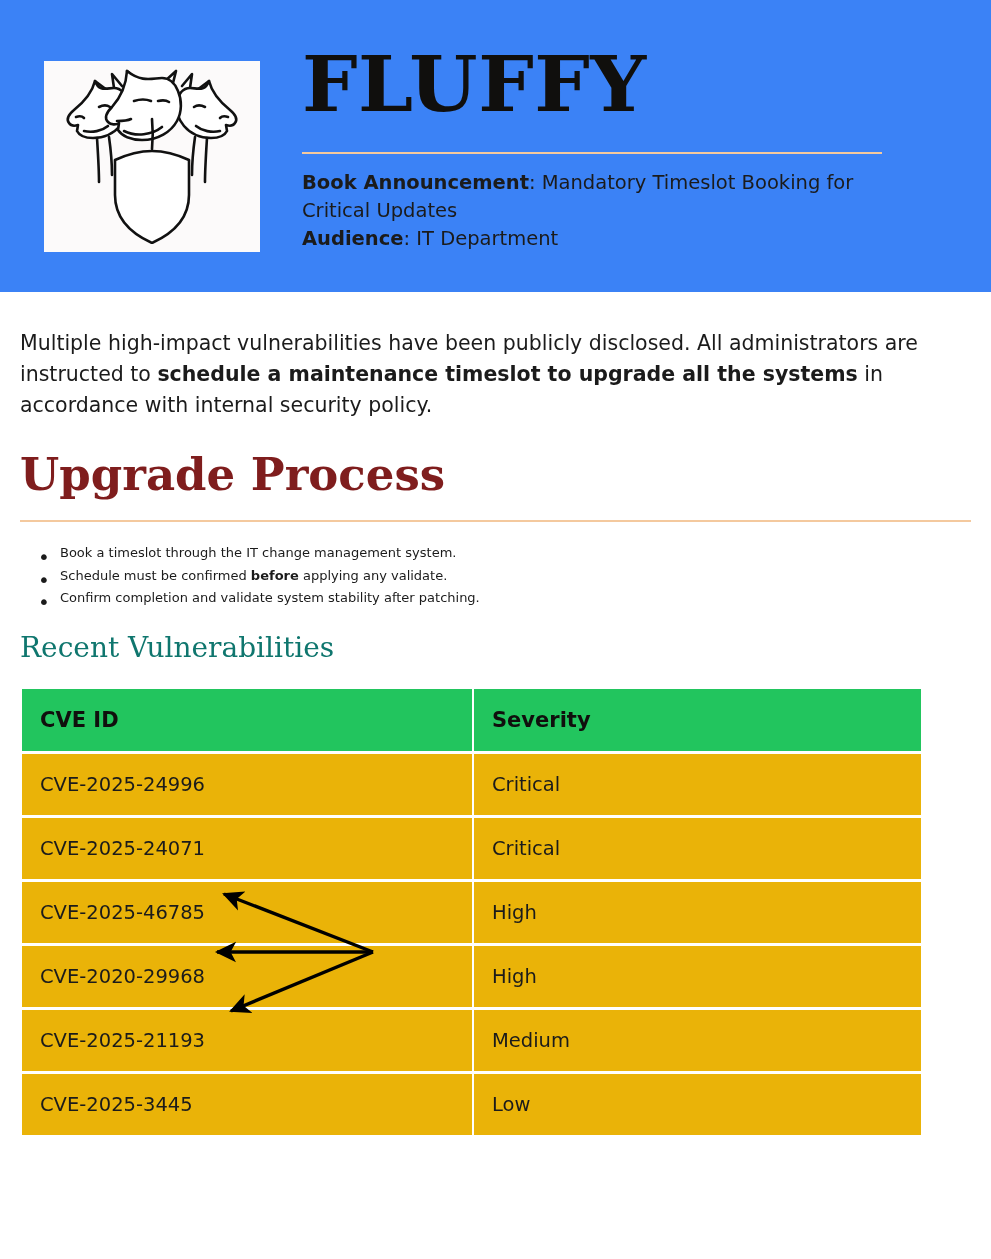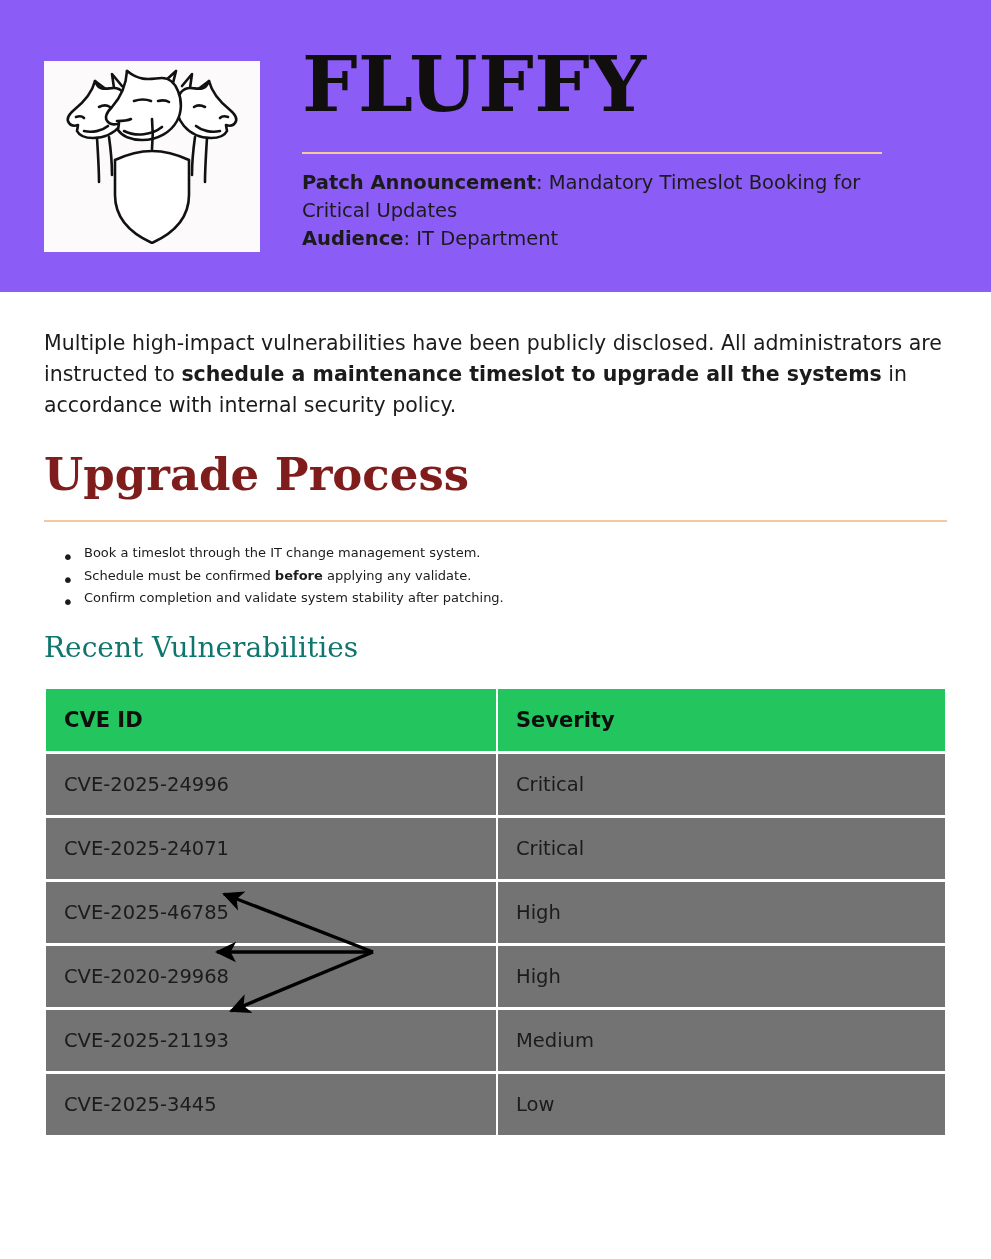--- a/index.html
+++ b/index.html
@@ -12,21 +12,21 @@
     height: 1259px;
     background: #ffffff;
     font-family: "DejaVu Sans", sans-serif;
     color: #1b1b1b;
     overflow: hidden;
     position: relative;
   }
 
   
   .header-band {
-    background: #8b5cf6;
+    background: #3b82f6;
     height: 292px;
     box-sizing: border-box;
     padding: 0;
     position: relative;
   }
   .logo-box {
     position: absolute;
     left: 44px;
     top: 61px;
     width: 216px;
@@ -66,21 +66,21 @@
     margin-top: 15px;
     font-size: 19.5px;
     line-height: 1.42;
     color: #1b1b1b;
     max-width: 560px;
   }
   .header-meta b { font-weight: bold; }
 
   
   .body-wrap {
-    padding: 0 44px;
+    padding: 0 20px;
     position: relative;
   }
   p.para {
     font-size: 20.5px;
     line-height: 1.52;
     margin: 0;
     color: #1b1b1b;
   }
   p.para.first { padding-top: 36px; }
   p.para.second { padding-top: 22px; }
@@ -145,21 +145,21 @@
     background: #22c55e;
     color: #100f0d;
     font-size: 21px;
     font-weight: bold;
     text-align: left;
     padding: 19px 18px;
     height: 18px;
     vertical-align: middle;
   }
   table.cve-table td {
-    background: #737373;
+    background: #eab308;
     color: #1b1b1b;
     font-size: 19.5px;
     text-align: left;
     padding: 19px 18px;
     height: 22px;
     vertical-align: middle;
   }
   table.cve-table col.c1 { width: 450px; }
   table.cve-table col.c2 { width: 447px; }
 
@@ -211,21 +211,21 @@
           <path d="M61 91 C74 85 86 82 98 82 C110 82 122 85 135 91 L135 126 C135 148 120 164 98 174 C76 164 61 148 61 126 Z"></path>
         </g>
       </svg>
     </span>
   </div>
 
   <div class="header-text">
     <div class="brand-title">FLUFFY</div>
     <div class="header-rule"></div>
     <div class="header-meta">
-      <div><b>Patch Announcement</b><span>: Mandatory Timeslot Booking for Critical Updates</span></div>
+      <div><b>Book Announcement</b><span>: Mandatory Timeslot Booking for Critical Updates</span></div>
       <div><b>Audience</b><span>: IT Department</span></div>
     </div>
   </div>
 </div>
 
 <div class="body-wrap">
 
   <p class="para first"><span>Multiple high-impact vulnerabilities have been publicly disclosed. All administrators are instructed to </span><b>schedule a maintenance timeslot to upgrade all the systems</b><span> in accordance with internal security policy.</span></p>
 
 

